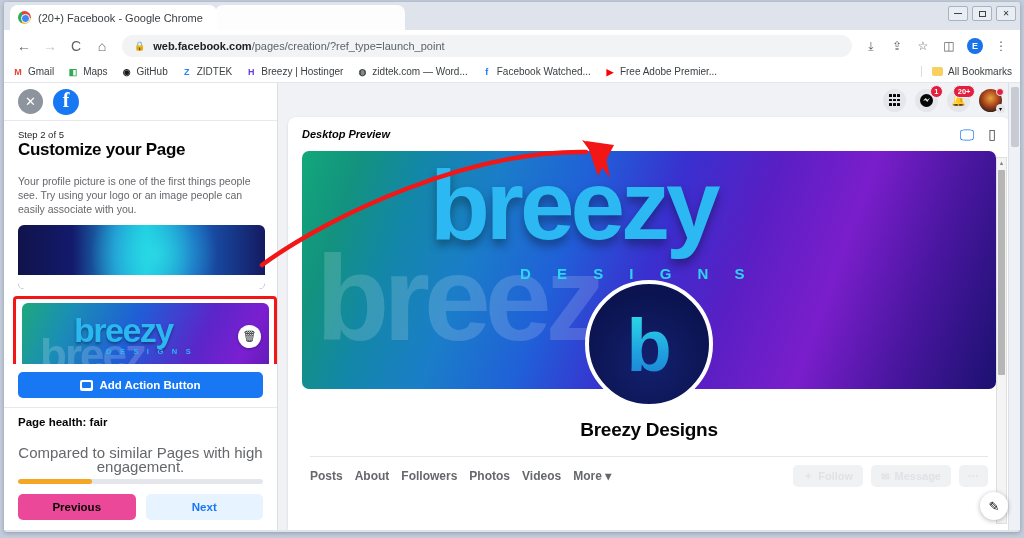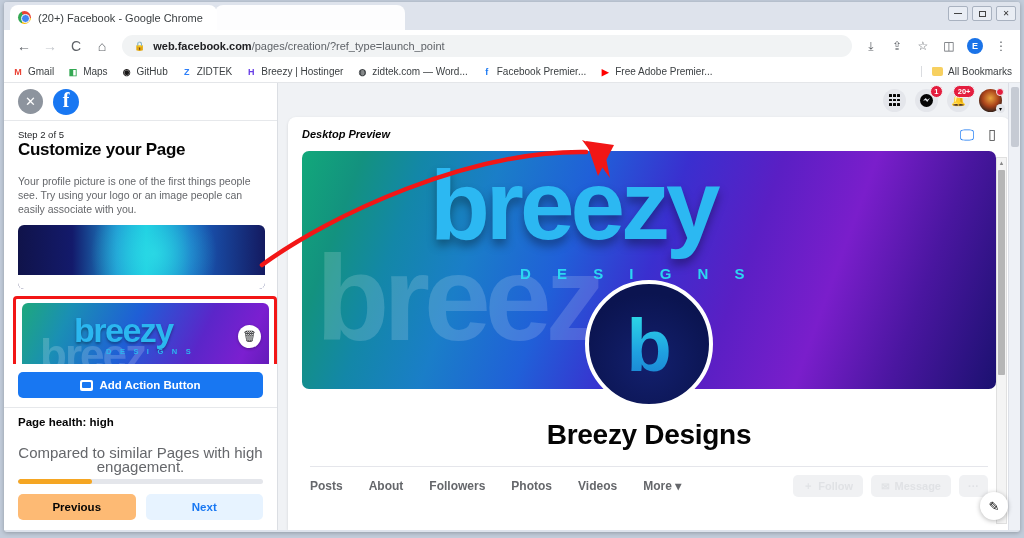--- a/index.html
+++ b/index.html
@@ -265,21 +265,21 @@
   .health-bar {
     margin-top: 6px; height: 5px; border-radius: 3px; background: #e4e6eb; overflow: hidden;
   }
   .health-fill { height: 100%; background: #f5a623; border-radius: 3px; }
   .wiz-buttons { display: flex; gap: 10px; margin-top: 10px; }
   .btn-prev, .btn-next {
     flex: 1; height: 26px; border-radius: 5px;
     display: flex; align-items: center; justify-content: center;
     font-size: 11.5px; font-weight: 700;
   }
-  .btn-prev { background: #fdba74; color: #050505; }
+  .btn-prev { background: #ec4899; color: #050505; }
   .btn-next { background: #e7f3ff; color: #1877f2; }
 
   
   .preview-area {
     flex: 1;
     position: relative;
     background: #f0f2f5;
     overflow: hidden;
   }
   .fb-topbar {
@@ -394,29 +394,29 @@
   }
   .avatar-big .b {
     font-size: 74px; font-weight: 700; line-height: 1;
     background: linear-gradient(180deg, #2ee0e8 0%, #1f9fe0 60%, #1a7ed0 100%);
     -webkit-background-clip: text; background-clip: text;
     color: transparent;
     margin-top: 4px;
   }
   .page-name {
     text-align: center;
-    font-size: 28px; font-weight: 700; color: #050505;
+    font-size: 19px; font-weight: 700; color: #050505;
     margin-top: 30px;
     letter-spacing: -.3px;
   }
   .pc-divider { margin: 15px 22px 0 22px; height: 1px; background: #e5e6eb; }
   .pc-tabs {
     display: flex; align-items: center;
     padding: 8px 22px 0 22px;
-    gap: 26px;
+    gap: 12px;
     font-size: 12px; font-weight: 700; color: #65676b;
   }
   .pc-tabs .spacer { flex: 1; }
   .pc-actions { display: flex; align-items: center; gap: 8px; }
   .pc-btn {
     background: #e4e6eb; color: #c8cbd0;
     border-radius: 5px; height: 22px;
     padding: 0 10px;
     display: flex; align-items: center; gap: 5px;
     font-size: 11px; font-weight: 700;
@@ -529,21 +529,21 @@
         <div class="bm">
           <span class="bm-ic" style="color: rgb(103, 61, 230);">H</span>
           <span>Breezy | Hostinger</span>
         </div>
         <div class="bm">
           <span class="bm-ic" style="color: rgb(60, 64, 67);">◍</span>
           <span>zidtek.com — Word...</span>
         </div>
         <div class="bm">
           <span class="bm-ic" style="color: rgb(24, 119, 242);">f</span>
-          <span>Facebook Premier...</span>
+          <span>Facebook Watched...</span>
         </div>
         <div class="bm">
           <span class="bm-ic" style="color: rgb(255, 0, 0);">▶</span>
           <span>Free Adobe Premier...</span>
         </div>
         <div class="bm-all">
         <span class="folder-ic"></span>
         <span>All Bookmarks</span>
       </div>
     </div>
@@ -573,21 +573,21 @@
             </div>
           </div>
         </div>
 
         <div class="action-btn">
           <span class="action-ic"></span>
           <span>Add Action Button</span>
         </div>
 
         <div class="wiz-foot">
-          <div class="health-title">Page health: high</div>
+          <div class="health-title">Page health: fair</div>
           <div class="health-sub">Compared to similar Pages with high engagement.</div>
           <div class="health-bar">
             <div class="health-fill" id="health-fill" style="width: 30%;"></div>
           </div>
           <div class="wiz-buttons">
             <div class="btn-prev">Previous</div>
             <div class="btn-next">Next</div>
           </div>
         </div>
       </div>

